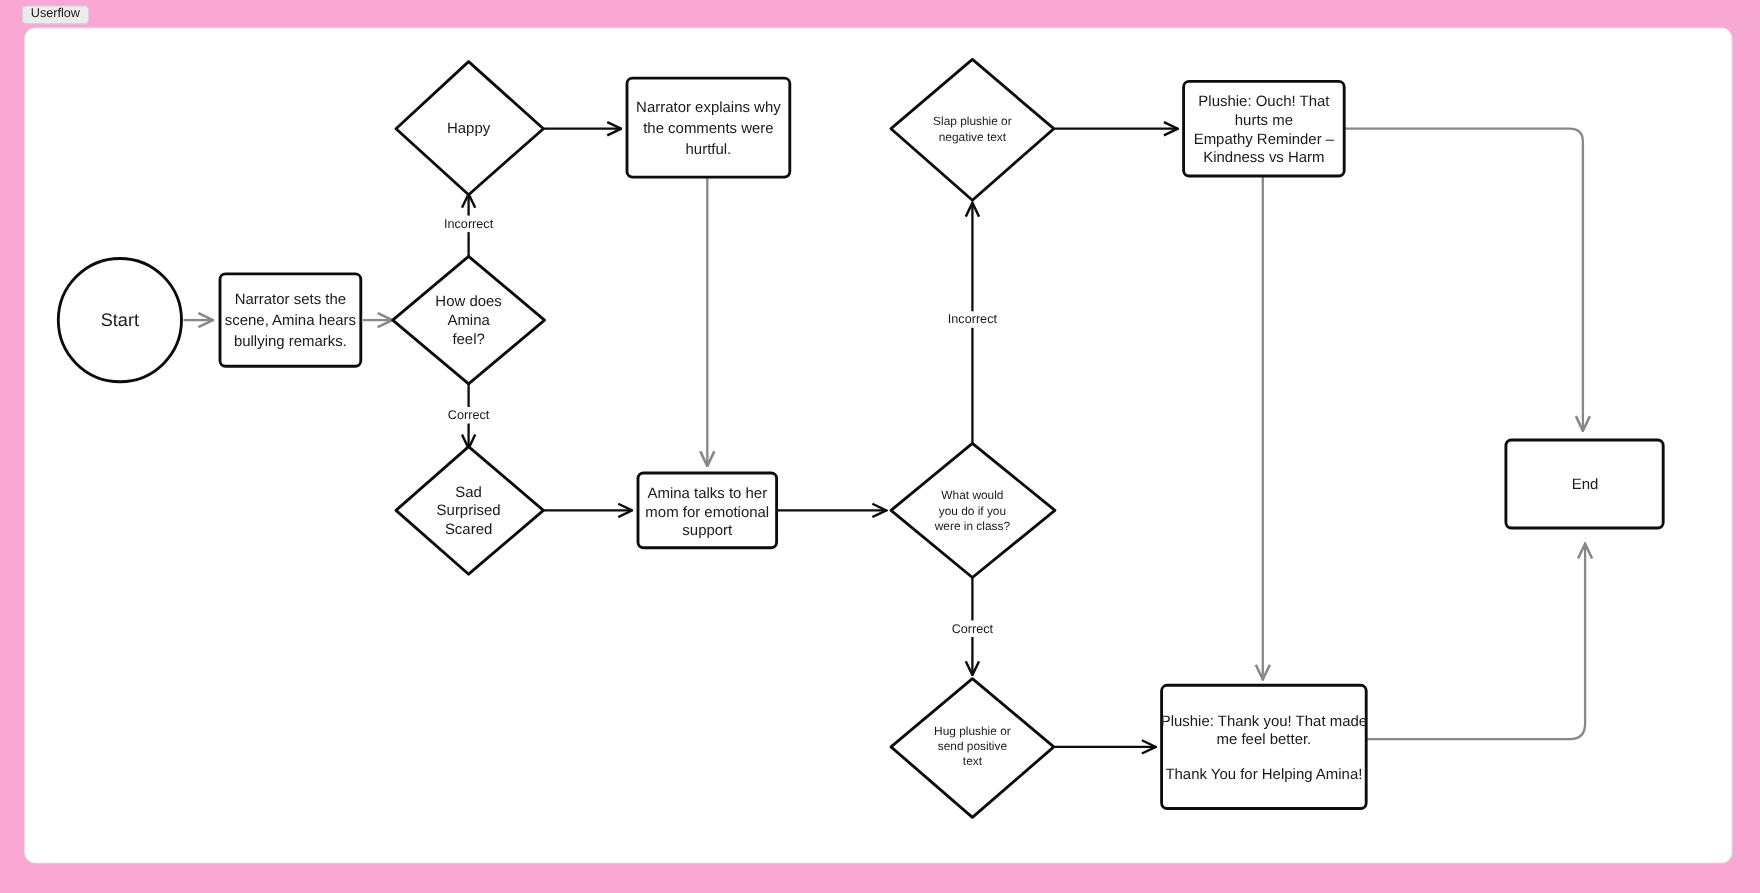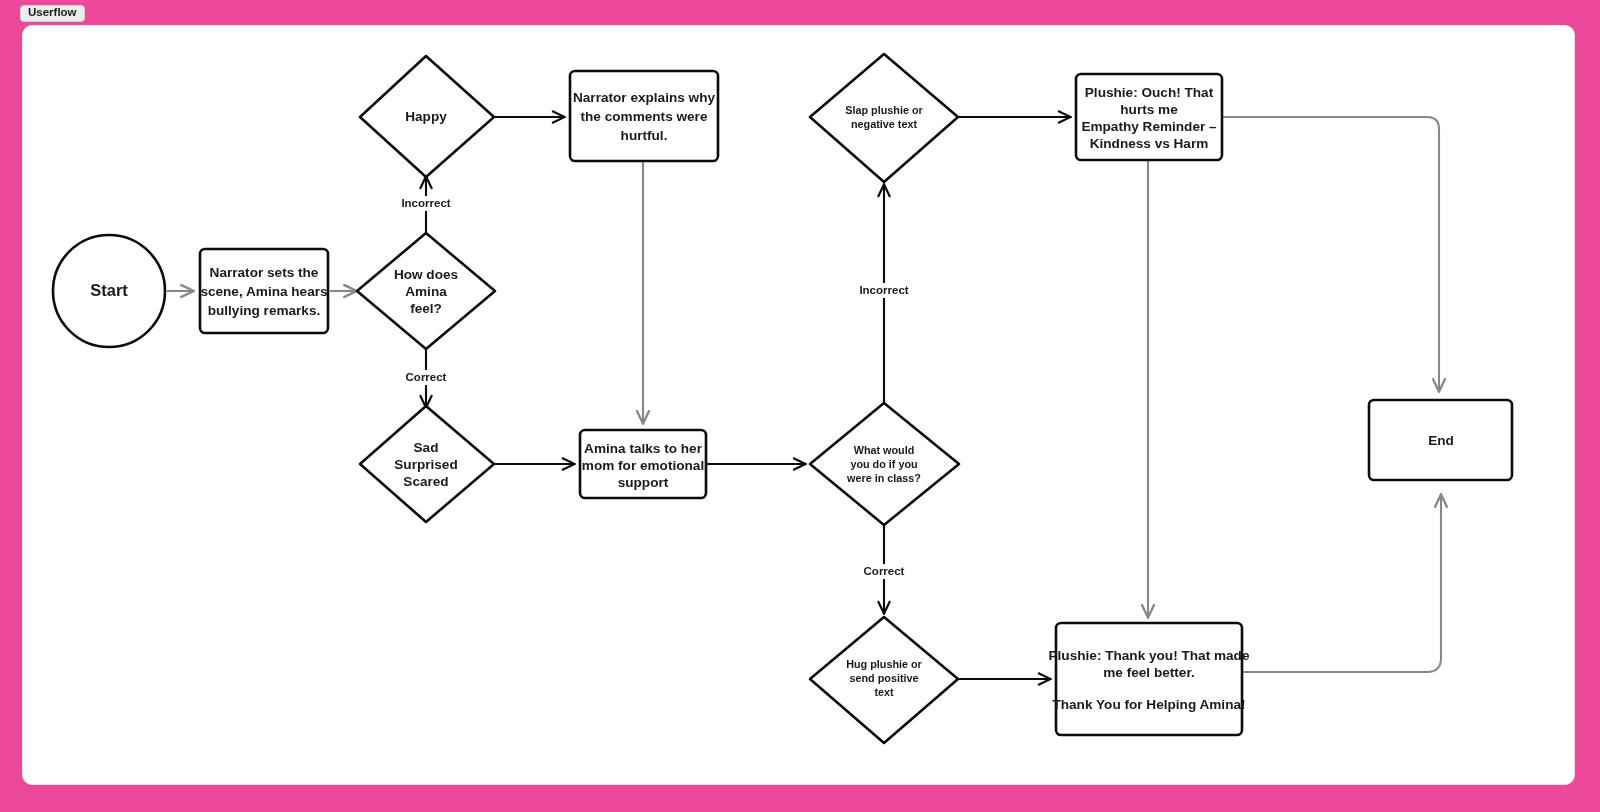--- a/index.html
+++ b/index.html
@@ -8,22 +8,21 @@
     background: #ffffff;
     width: 1600px;
     height: 812px;
     overflow: hidden;
     font-family: "Liberation Sans", sans-serif;
   }
   #app {
     position: relative;
     width: 1600px;
     height: 812px;
-    background: #ec4899;
-    font-weight: bold;
+    background: #f9a8d4;
   }
   
   #tab-bar {
     position: absolute;
     left: 20px;
     top: 4px;
     height: 18px;
     display: flex;
     align-items: center;
   }

